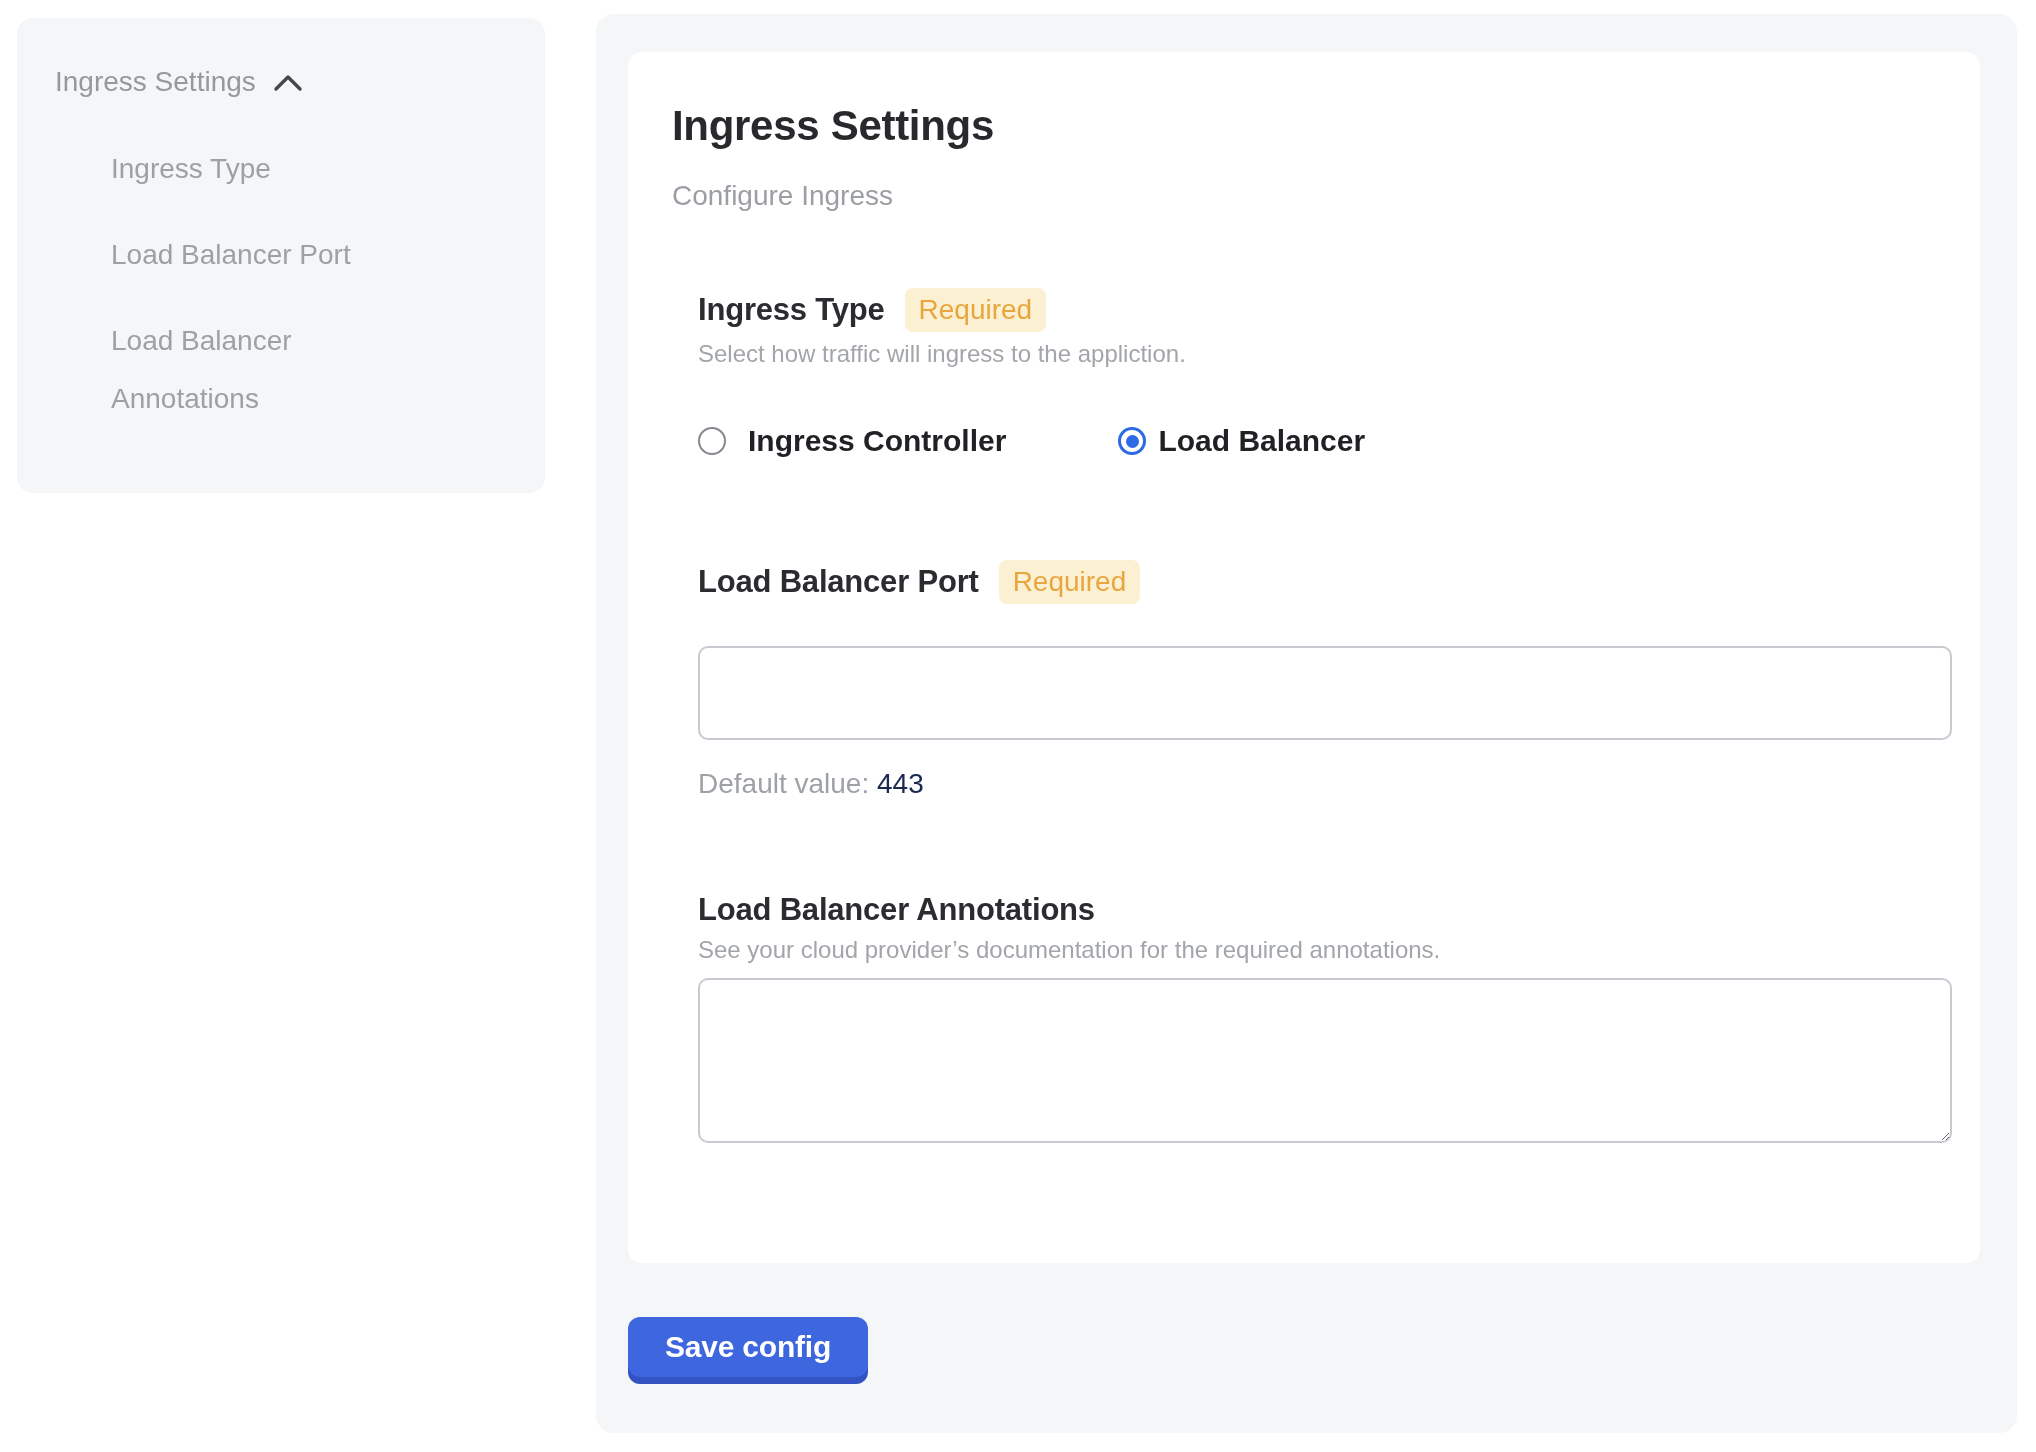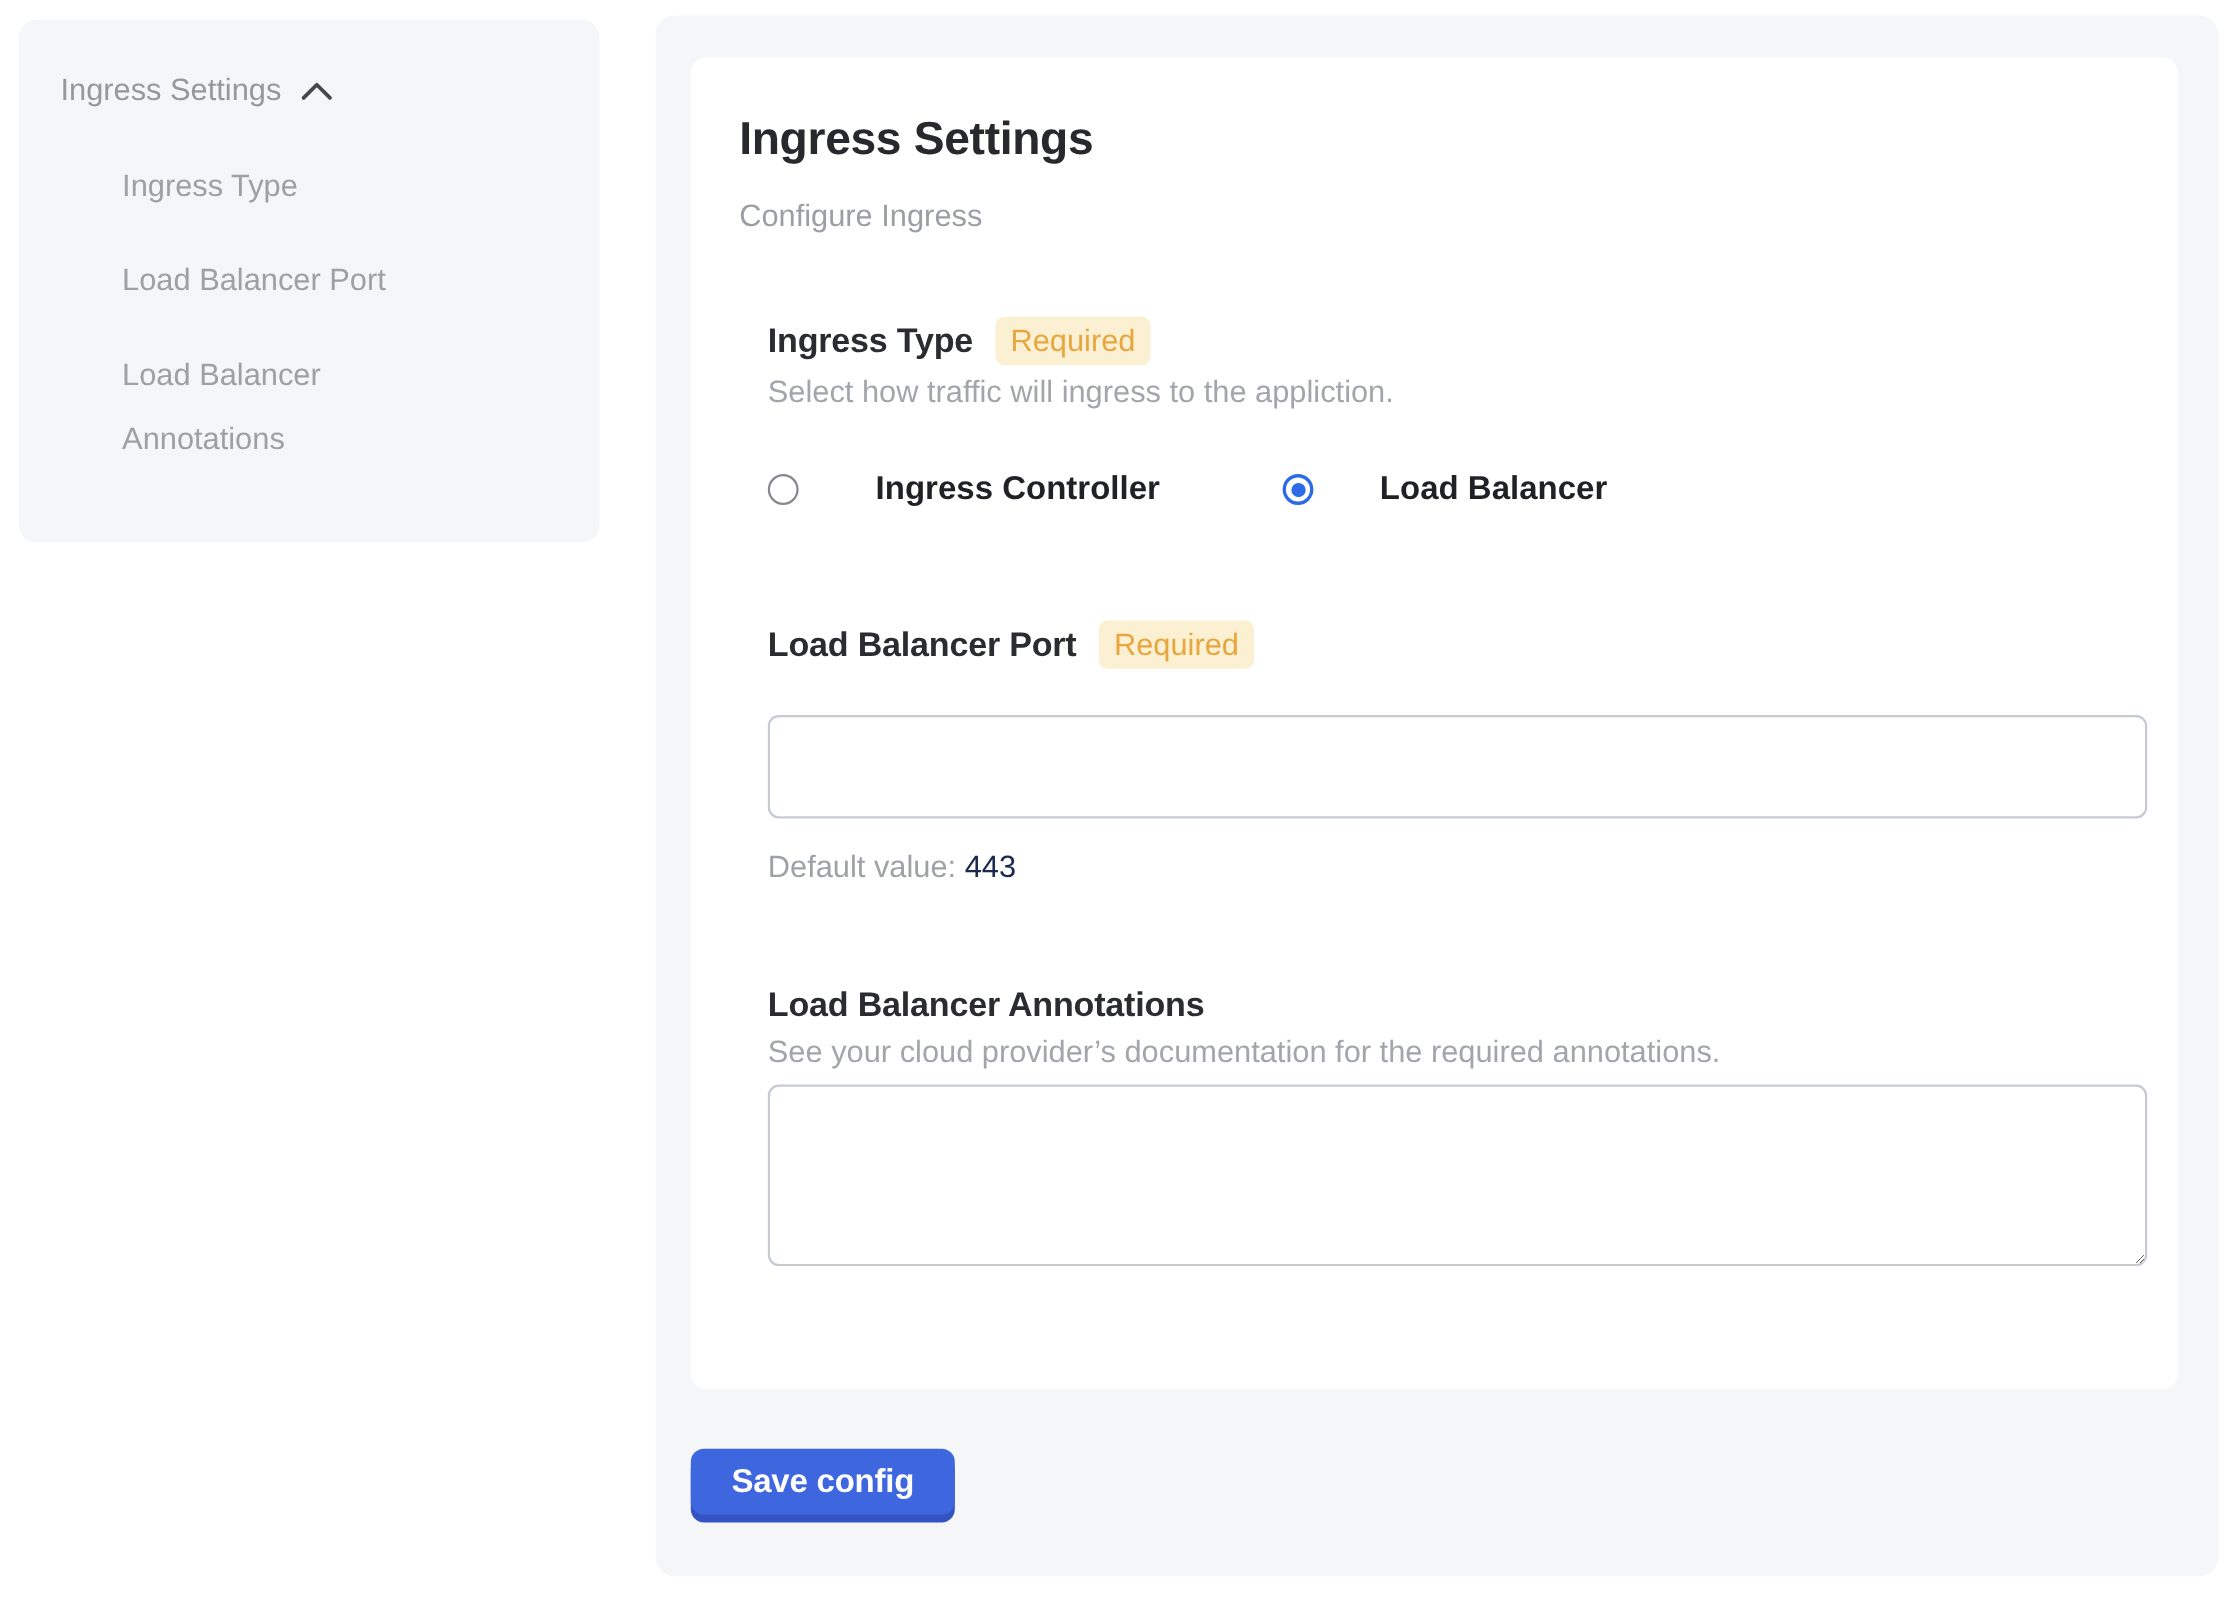--- a/index.html
+++ b/index.html
@@ -28,32 +28,32 @@
   .sections { margin-left:26px; }
   .section { }
   .sec-1 { margin-top:76px; }
   .sec-2 { margin-top:102px; }
   .sec-3 { margin-top:92px; }
 
   .label-row { display:flex; align-items:center; gap:20px; }
   .sec-label { font-size:31px; font-weight:600; color:#2a2c30; letter-spacing:-0.2px; }
   .badge { background:var(--badge-bg,#fcf0d2); color:var(--badge-text,#e8a63e);
     font-size:28px; line-height:28px; padding:8px 14px; border-radius:8px; }
-  .desc { margin-top:8px; font-size:28px; color:#a2a5aa; }
+  .desc { margin-top:8px; font-size:24px; color:#a2a5aa; }
 
   .radio-row { margin-top:56px; display:flex; align-items:center; }
   .option { display:flex; align-items:center; gap:22px; cursor:pointer; }
   .option + .option { margin-left:112px;gap:12px; }
   .radio { width:28px; height:28px; border-radius:50%; background:#fff;
     border:2.5px solid #85888d; flex:0 0 auto; }
   .radio.selected { border:3px solid var(--radio-selected,#2d6ae6);
     display:flex; align-items:center; justify-content:center; }
   .radio.selected .dot { width:13px; height:13px; border-radius:50%;
     background:var(--radio-selected,#2d6ae6); }
-  .opt-label { font-size:30px; font-weight:600; color:#1f2125;margin-left:48px; }
+  .opt-label { font-size:30px; font-weight:600; color:#1f2125; }
 
   .text-input { margin-top:42px; display:block; width:1254px; height:94px;
     border:2px solid #c7cbd1; border-radius:10px; background:#fff;
     font-size:28px; padding:0 22px; font-family:inherit; color:#2a2c30; outline:none; }
   .default-line { margin-top:28px; font-size:28px; color:#9ea1a6; }
   .default-value { color:var(--default-value-navy,#1b2950); font-weight:400; }
 
   .textarea { margin-top:14px; display:block; width:1254px; height:165px;
     border:2px solid #c7cbd1; border-radius:10px; background:#fff;
     font-size:28px; padding:16px 22px; font-family:inherit; color:#2a2c30;

